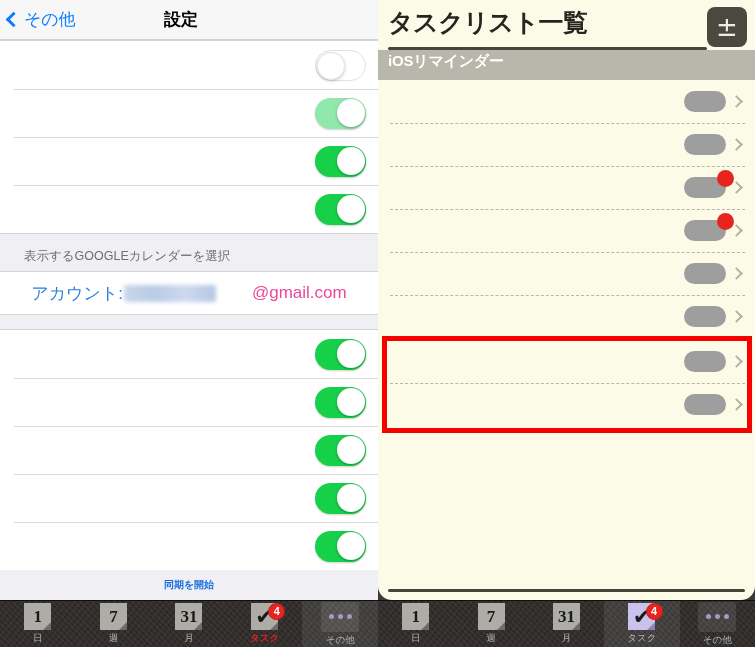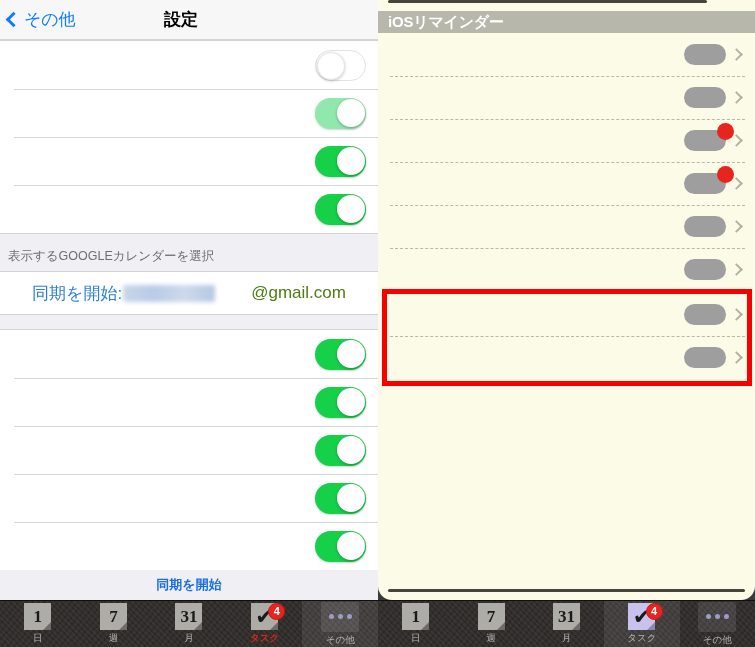--- a/index.html
+++ b/index.html
@@ -69,44 +69,44 @@
   }
   .toggle.off { background: #fff; border: 1px solid #e2e2e5; box-shadow: none; }
   .toggle.off .knob { left: 1px; border: 1px solid #e6e6e9; box-shadow: 0 1px 3px rgba(0,0,0,0.22); }
   .toggle.on { background: #16d04a; }
   .toggle.on .knob { right: 1.5px; }
   .toggle.on-dim { background: #90e8ac; }
   .toggle.on-dim .knob { right: 1.5px; }
 
   .section-head {
     font-size: 12.5px; color: #6d6d72;
-    padding: 14px 14px 6px 8px;
+    padding: 14px 14px 6px 24px;
   }
   .account-row {
     background: #fff; border-top: 1px solid #d3d3d6; border-bottom: 1px solid #d3d3d6;
     height: 44px; display: flex; align-items: center; justify-content: center;
   }
   .account-text {
     font-size: 17px; color: #2a7fe0; display: flex; align-items: center;
   }
   .redacted {
     display: inline-block; width: 92px; height: 17px;
     background: linear-gradient(90deg,#c8d6ea,#b9cbe6,#cdd9ec,#b6c8e4);
     filter: blur(2.2px);
     border-radius: 2px; margin: 0 1px;
   }
-  .account-domain { color: #4d7c0f; margin-left: 35px; }
+  .account-domain { color: #ec4899; margin-left: 35px; }
   .gap { height: 14px; }
 
   .sync-bar {
     flex: 0 0 30px; height: 30px; background: #f0eff4;
     display: flex; align-items: center;
   }
   .sync-btn {
-    flex: 1 1 50%; text-align: center; font-size: 13px; font-weight: bold;
+    flex: 1 1 50%; text-align: center; font-size: 10px; font-weight: bold;
     cursor: pointer;
   }
   .sync-start { color: #1a6fe0; }
   .sync-reset { color: #e01010; }
 
   
   .panel-right {
     width: 377px; height: 647px;
     background: #3a3a3a;
     position: relative;
@@ -138,23 +138,22 @@
     width: 40px; height: 40px; border-radius: 8px;
     background: #4a4940; color: #efeee0;
     display: flex; align-items: center; justify-content: center;
     font-size: 26px; line-height: 1; flex: 0 0 40px;
     cursor: pointer; margin-top: 1px;
     font-family: "DejaVu Sans", sans-serif;
   }
   .grp-head {
     background: #b8b7ab; color: #ffffff;
     font-size: 15px; font-weight: bold;
-    padding: 2px 10px 3px 10px; height: 22px;
+    padding: 2px 10px 3px 10px; height: 30px;
     letter-spacing: -0.2px;
-    margin-top: 8px;
   }
   .task-row {
     height: 43px; display: flex; align-items: center;
     padding: 0 8px 0 12px; position: relative;
     background: transparent;
   }
   .task-row + .task-row::before {
     content: ""; position: absolute; left: 12px; right: 10px; top: 0;
     border-top: 1px dashed #b9b8a6;
   }
@@ -292,21 +291,21 @@
             <div class="toggle on">
               <span class="knob"></span>
             </div>
           </div>
         </div>
 
       <div class="section-head">表示するGOOGLEカレンダーを選択</div>
 
       <div class="account-row">
         <div class="account-text">
-          <span>同期を開始:</span>
+          <span>アカウント:</span>
           <span class="redacted"></span>
           <span class="account-domain">@gmail.com</span>
         </div>
       </div>
 
       <div class="gap"></div>
 
       <div class="grp" id="google-group">
           <div class="cal-row">
             <div class="cal-texts">
@@ -395,20 +394,24 @@
             </span>
           </div>
           <div class="tab-label">その他</div>
         </div>
       </div>
   </div>
 
   <div class="panel-right">
     <div class="paper">
 
+      <div class="paper-head">
+        <div class="paper-title">タスクリスト一覧</div>
+        <div class="plusminus-btn">±</div>
+      </div>
       <div class="title-underline"></div>
 
       <div id="task-groups" style="position:relative;">
           <div style="position: relative;">
             <div class="grp-head">iOSリマインダー</div>
             <div class="task-row">
               <div class="task-name" style="color:#ead445"></div>
               <div class="count-wrap">
                 <div class="count-pill"></div>
               </div>

